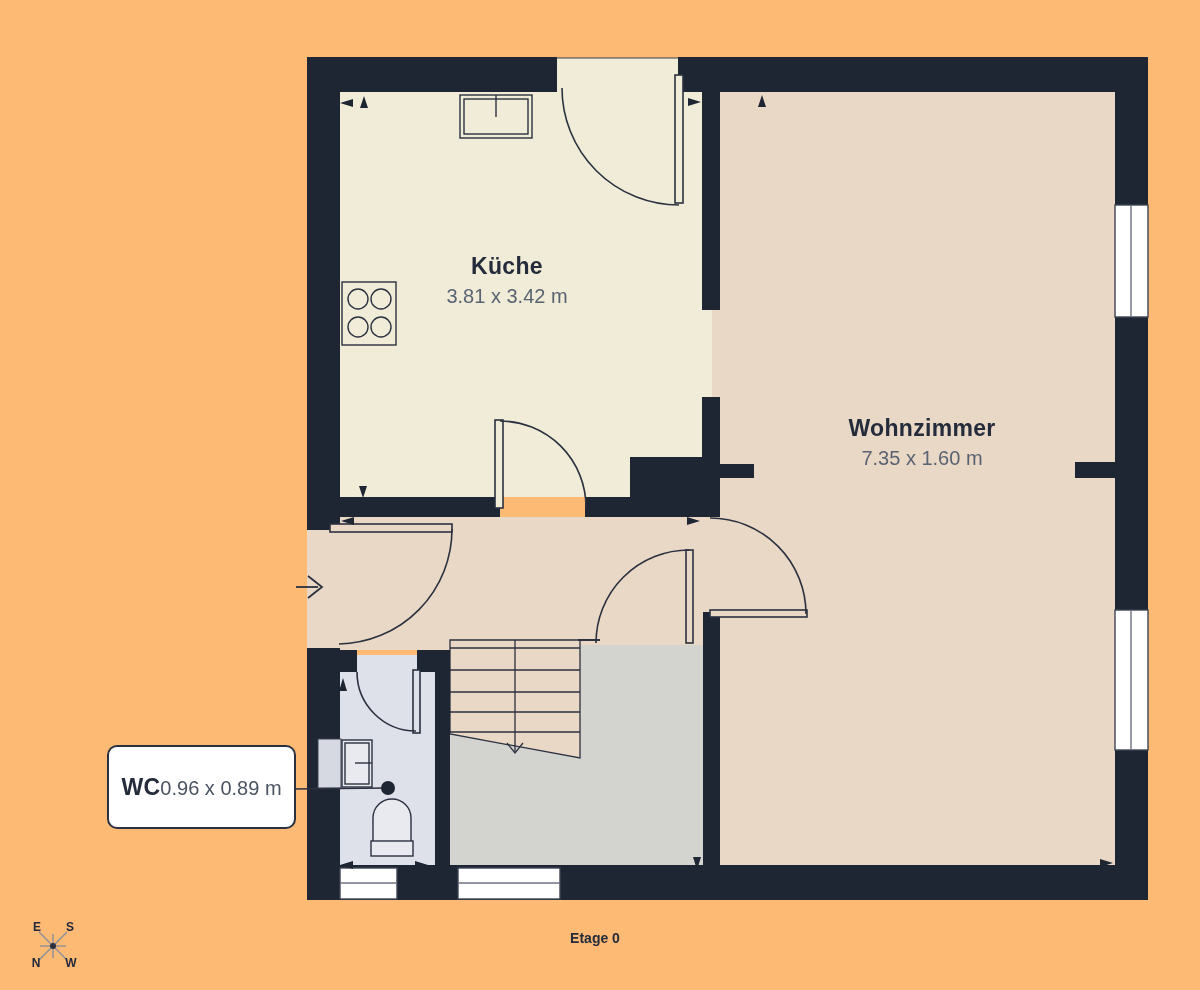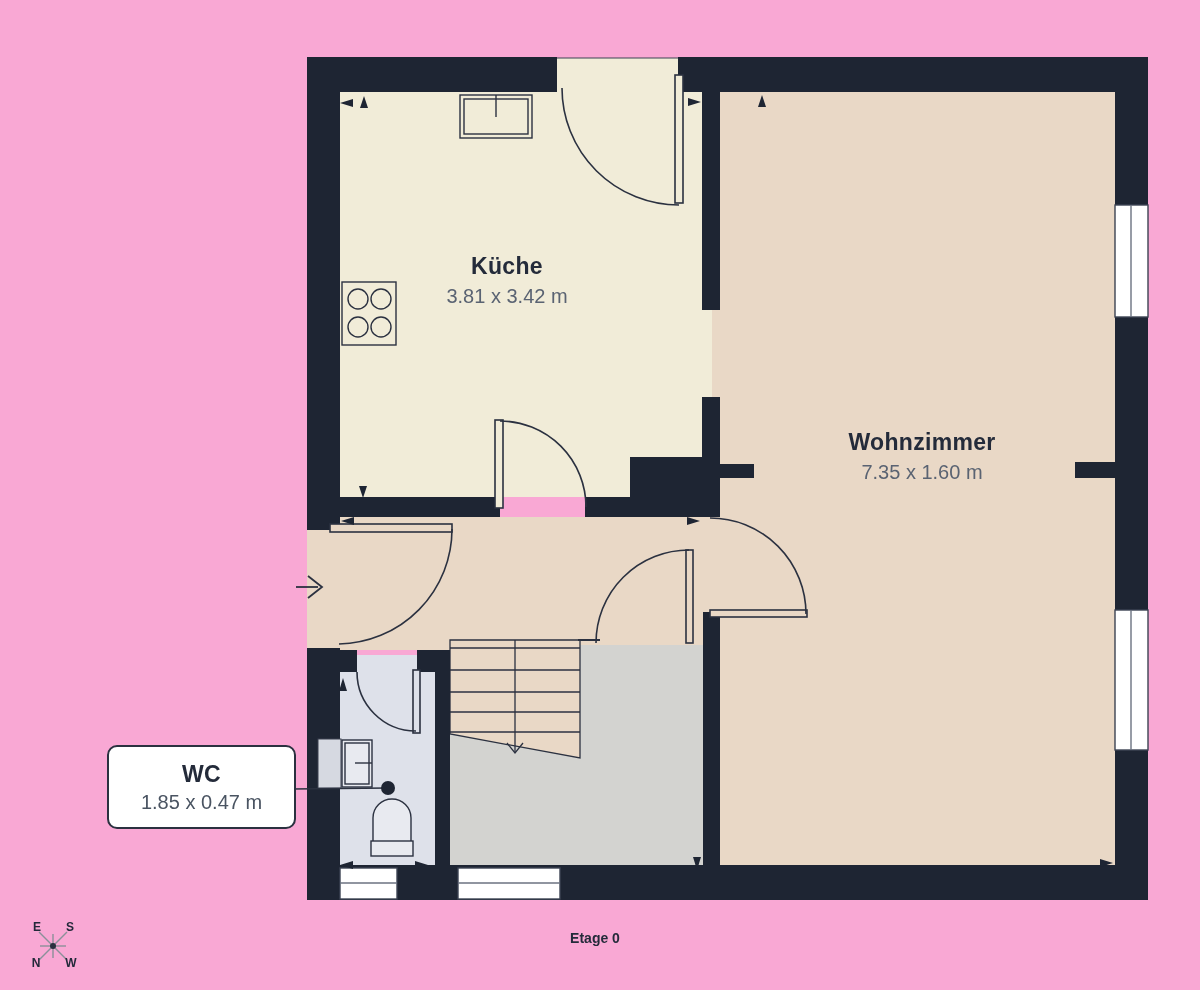--- a/index.html
+++ b/index.html
@@ -1,23 +1,23 @@
 <!DOCTYPE html>
 <html><head>
 <meta charset="utf-8">
 <style>
   html,body{margin:0;padding:0;background:#ffffff;}
-  .stage{position:relative;width:1200px;height:990px;background:#f9a8d4;overflow:hidden;
+  .stage{position:relative;width:1200px;height:990px;background:#fdba74;overflow:hidden;
          font-family:"Liberation Sans", sans-serif;}
   .stage svg{position:absolute;left:0;top:0;}
   .room-label{position:absolute;transform:translate(-50%,-50%);text-align:center;white-space:nowrap;pointer-events:none;}
   .rname{font-size:23px;font-weight:700;color:#242b3a;letter-spacing:.3px;}
   .rdims{font-size:20px;font-weight:400;color:#5a6372;margin-top:5px;}
   .wc-box{position:absolute;left:107px;top:745px;width:185px;height:80px;background:#ffffff;
-          border:2px solid #2b3140;border-radius:10px;display:flex;flex-direction:column;
+          border:2px solid #2b3140;border-radius:10px;display:flex;flex-direction:row;
           align-items:center;justify-content:center;}
   .wc-box .rname{font-size:23px;}
   .wc-box .rdims{color:#4a5462;margin-top:3px;}
   .floor-label{position:absolute;left:595px;top:938px;transform:translate(-50%,-50%);
                font-size:14px;font-weight:700;color:#242b3a;}
   .compass-letter{position:absolute;transform:translate(-50%,-50%);font-size:12px;font-weight:700;color:#23293a;}
 </style>
 </head>
 <body>
 
@@ -200,29 +200,29 @@
     <line x1="53" y1="934" x2="53" y2="958"></line>
     <circle cx="53" cy="946" r="3" fill="#2b3140" stroke="none"></circle>
   </g>
 </svg>
 
   <div class="room-label" style="left:507px;top:280px">
     <div class="rname">Küche</div>
     <div class="rdims">3.81 x 3.42 m</div>
   </div>
 
-  <div class="room-label" style="left:922px;top:456px">
+  <div class="room-label" style="left:922px;top:442px">
     <div class="rname">Wohnzimmer</div>
     <div class="rdims">7.35 x 1.60 m</div>
   </div>
 
 
   <div class="wc-box">
     <div class="rname">WC</div>
-    <div class="rdims">1.85 x 0.47 m</div>
+    <div class="rdims">0.96 x 0.89 m</div>
   </div>
 
   <div class="floor-label">Etage 0</div>
 
   <div class="compass-letter" style="left:37px;top:927px">E</div>
   <div class="compass-letter" style="left:70px;top:927px">S</div>
   <div class="compass-letter" style="left:36px;top:963px">N</div>
   <div class="compass-letter" style="left:71px;top:963px">W</div>
 
 </div>

